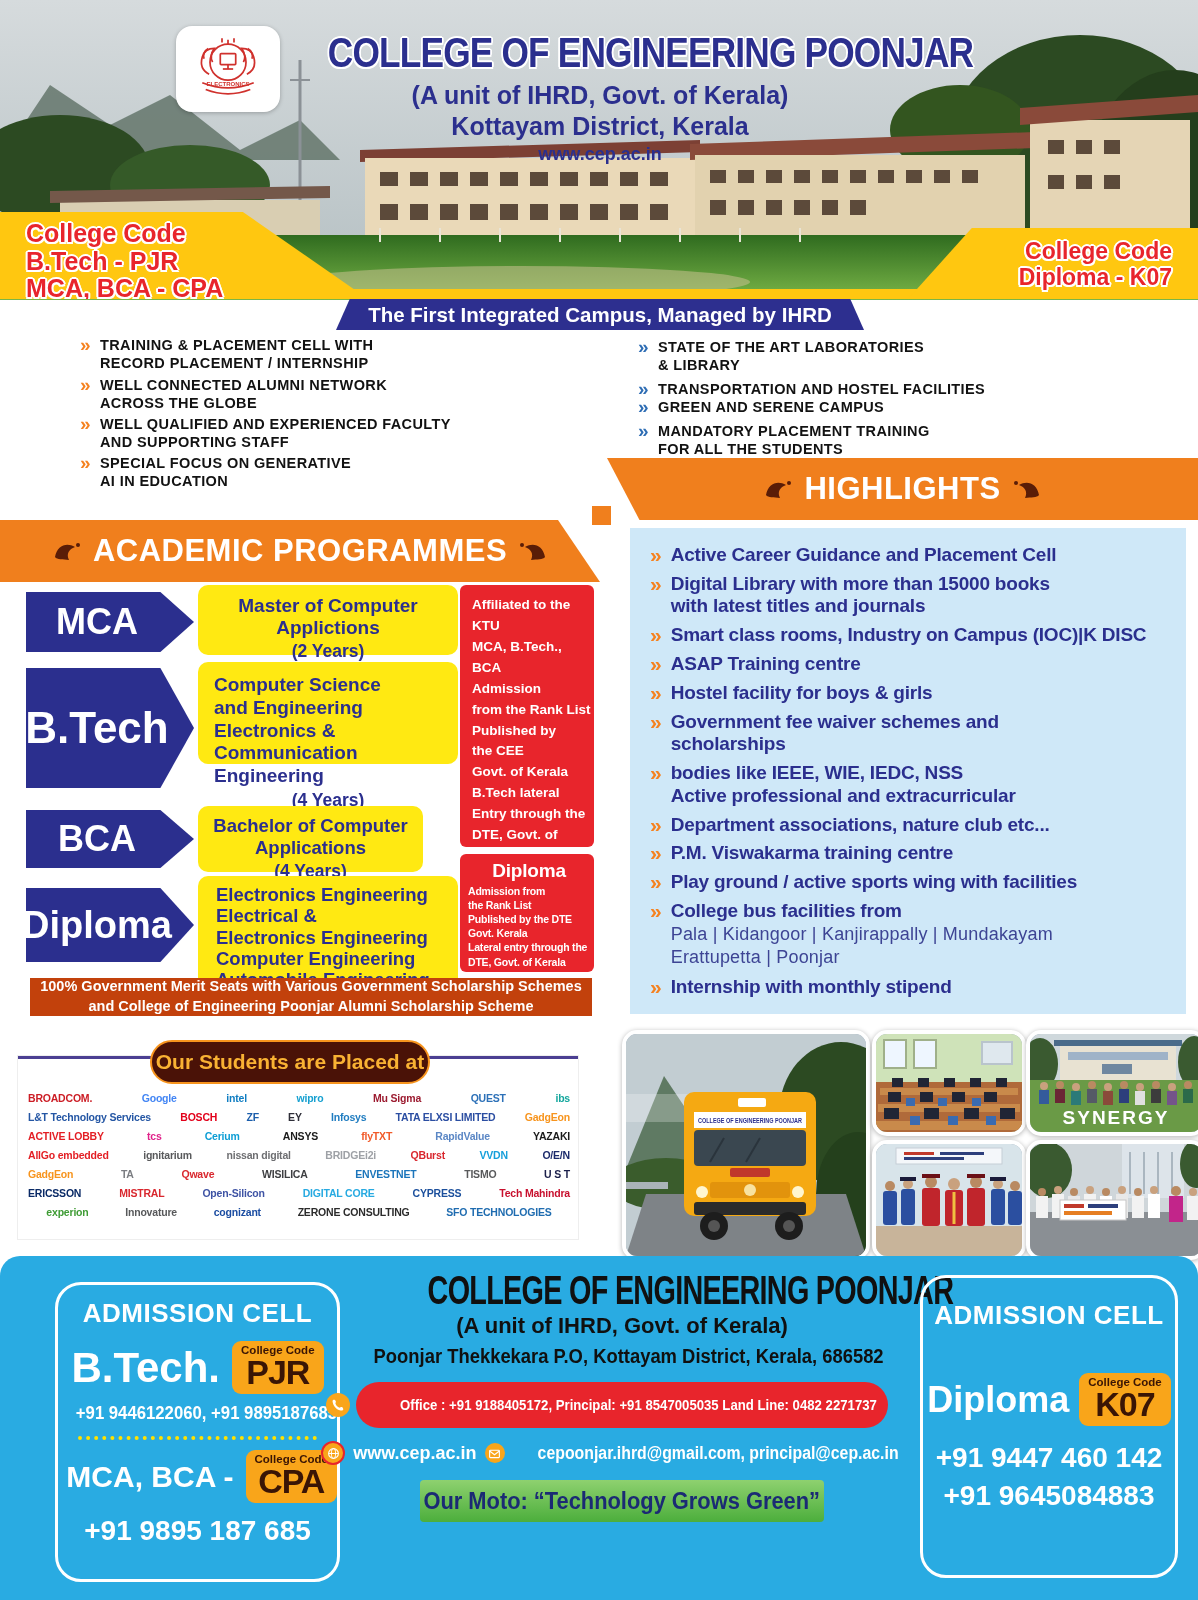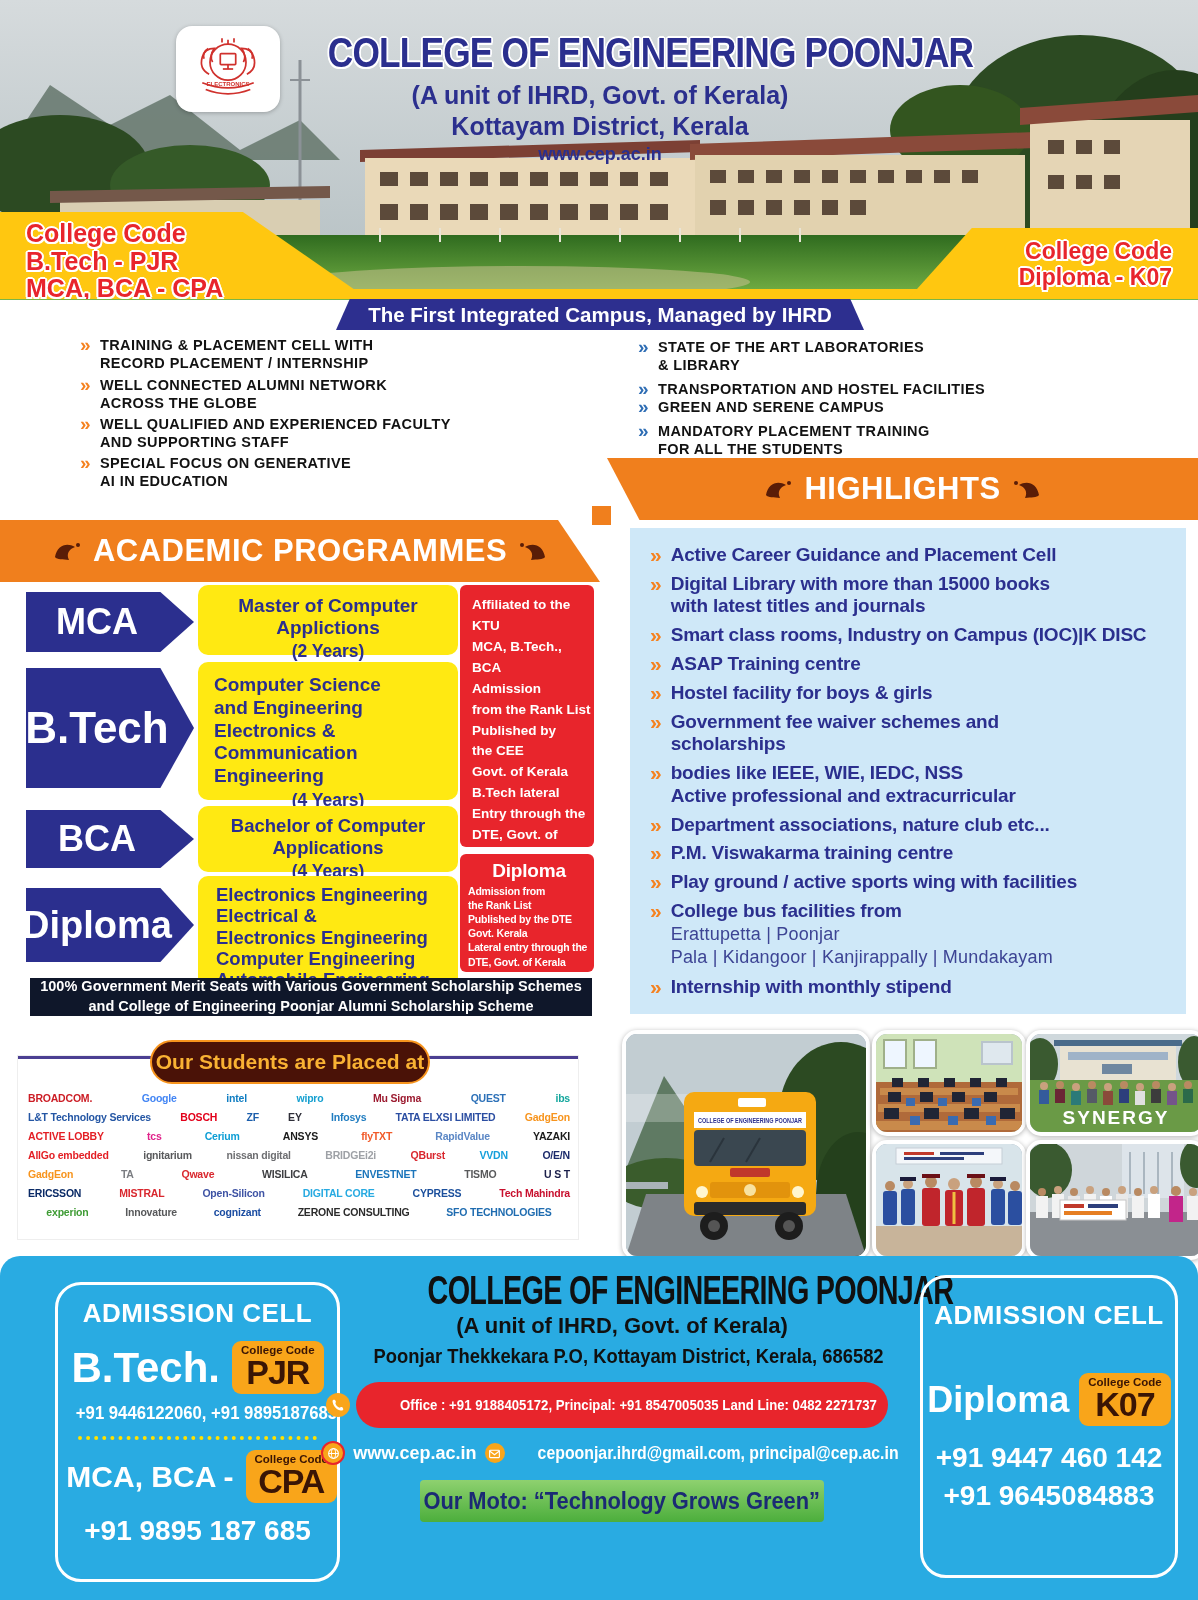--- a/index.html
+++ b/index.html
@@ -34,21 +34,21 @@
   
   .acad-bar{left:0;top:520px;width:600px;height:62px;background:#f07f1d;
             clip-path:polygon(0 0,93% 0,100% 100%,0 100%);display:flex;align-items:center;justify-content:center;gap:12px;
             color:#fff;font-size:31px;font-weight:900;letter-spacing:.5px;}
   .deco-sq{left:592px;top:506px;width:19px;height:19px;background:#f07f1d;}
   .parrow{background:#2b2f8e;color:#fff;clip-path:polygon(0 0,80% 0,100% 50%,80% 100%,0 100%);
           display:flex;align-items:center;justify-content:center;font-weight:900;padding-right:26px;box-sizing:border-box;}
   .pbox{background:#ffe912;border-radius:10px;color:#2b2f8e;font-weight:800;box-sizing:border-box;}
   .pbox .yrs{text-align:center;font-size:17.5px;margin-top:2px;}
   .rbox{background:#e8252c;border-radius:6px;color:#fff;font-weight:700;box-sizing:border-box;overflow:hidden;}
-  .merit{left:30px;top:978px;width:562px;height:38px;background:#0f172a;color:#fff;font-weight:800;
+  .merit{left:30px;top:978px;width:562px;height:38px;background:#c2410c;color:#fff;font-weight:800;
          display:flex;flex-direction:column;align-items:center;justify-content:center;font-size:14.5px;line-height:1.35;}
   
   .pl-panel{left:18px;top:1056px;width:560px;height:180px;background:#fff;border-top:3px solid #4b3f92;
             box-shadow:0 0 0 1px #eee;}
   .pl-pill{left:150px;top:1040px;width:276px;height:40px;background:#4a1207;border:2px solid #f7941d;border-radius:22px;
            display:flex;align-items:center;justify-content:center;color:#f9b233;font-size:21px;font-weight:800;}
   .pl-rows{left:28px;top:1092px;width:542px;}
   .pl-row{display:flex;justify-content:space-between;align-items:center;margin-bottom:7px;}
   .pl-row span{font-size:10.5px;font-weight:800;white-space:nowrap;letter-spacing:-.2px;}
   
@@ -290,32 +290,32 @@
     <span>MCA</span>
   </div>
   <div class="abs pbox" style="left:198px;top:585px;width:260px;height:70px;padding-top:10px;text-align:center;font-size:19px">
     <div>Master of Computer Applictions</div>
     <div class="yrs">(2 Years)</div>
   </div>
 
   <div class="abs parrow" style="left:26px;top:668px;width:168px;height:120px;font-size:44px">
     <span>B.Tech</span>
   </div>
-  <div class="abs pbox" style="left:198px;top:662px;width:260px;height:138px;padding:12px 0 0 16px;font-size:19px;line-height:1.2">
+  <div class="abs pbox" style="left:198px;top:662px;width:260px;height:102px;padding:12px 0 0 16px;font-size:19px;line-height:1.2">
     <div>Computer Science</div>
     <div>and Engineering</div>
     <div>Electronics &amp;</div>
     <div>Communication Engineering</div>
     <div class="yrs" style="padding-right:16px">(4 Years)</div>
   </div>
 
   <div class="abs parrow" style="left:26px;top:810px;width:168px;height:58px;font-size:36px">
     <span>BCA</span>
   </div>
-  <div class="abs pbox" style="left:198px;top:806px;width:260px;height:66px;padding-top:9px;text-align:center;font-size:18.5px">
+  <div class="abs pbox" style="left:198px;top:806px;width:225px;height:66px;padding-top:9px;text-align:center;font-size:18.5px">
     <div>Bachelor of Computer Applications</div>
     <div class="yrs">(4 Years)</div>
   </div>
 
   <div class="abs parrow" style="left:26px;top:888px;width:168px;height:74px;font-size:38px">
     <span>Diploma</span>
   </div>
   <div class="abs pbox" style="left:198px;top:876px;width:260px;height:118px;padding:8px 0 0 18px;font-size:18.5px;line-height:1.15">
     <div>Electronics Engineering</div>
     <div>Electrical &amp;</div>
@@ -492,22 +492,22 @@
     <div class="hl-item">
       <span class="arr">»</span>
       <div>
           <div class="hl-t">Play ground / active sports wing with facilities</div>
         </div>
     </div>
     <div class="hl-item">
       <span class="arr">»</span>
       <div>
           <div class="hl-t">College bus facilities from</div>
+           <div class="hl-sub">Pala | Kidangoor | Kanjirappally | Mundakayam</div>
            <div class="hl-sub">Erattupetta | Poonjar</div>
-           <div class="hl-sub">Pala | Kidangoor | Kanjirappally | Mundakayam</div>
         </div>
     </div>
     <div class="hl-item">
       <span class="arr">»</span>
       <div>
           <div class="hl-t">Internship with monthly stipend</div>
         </div>
     </div>
   </div>
 

